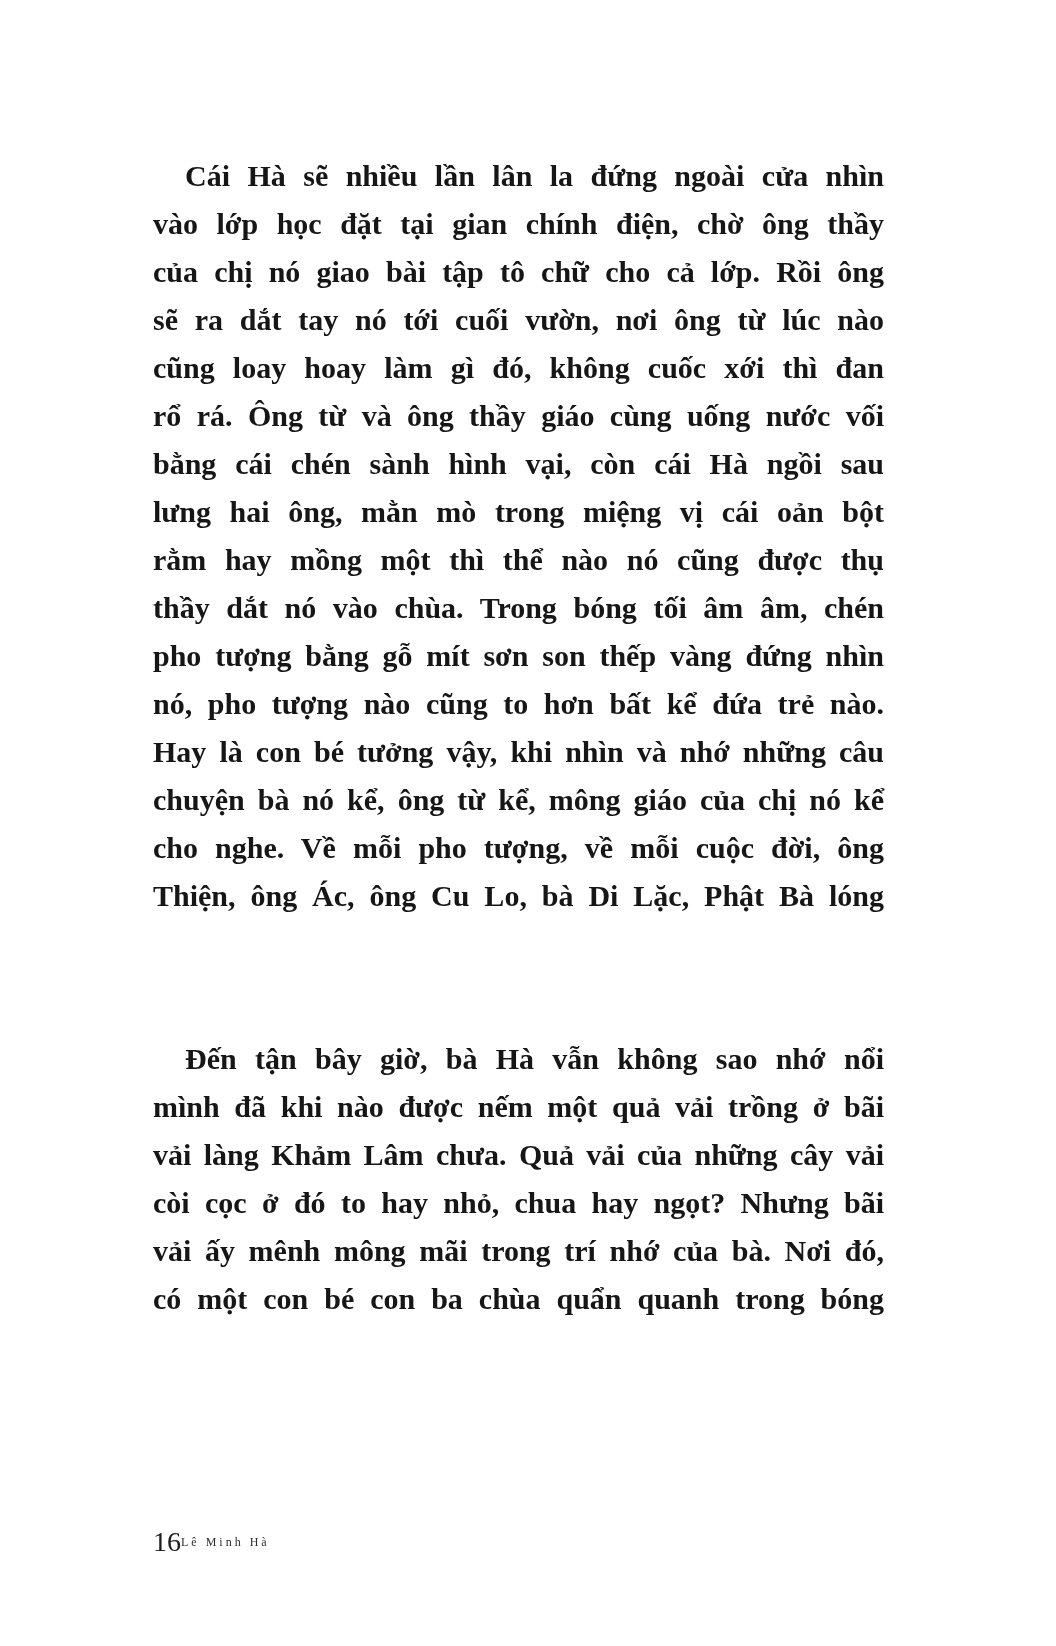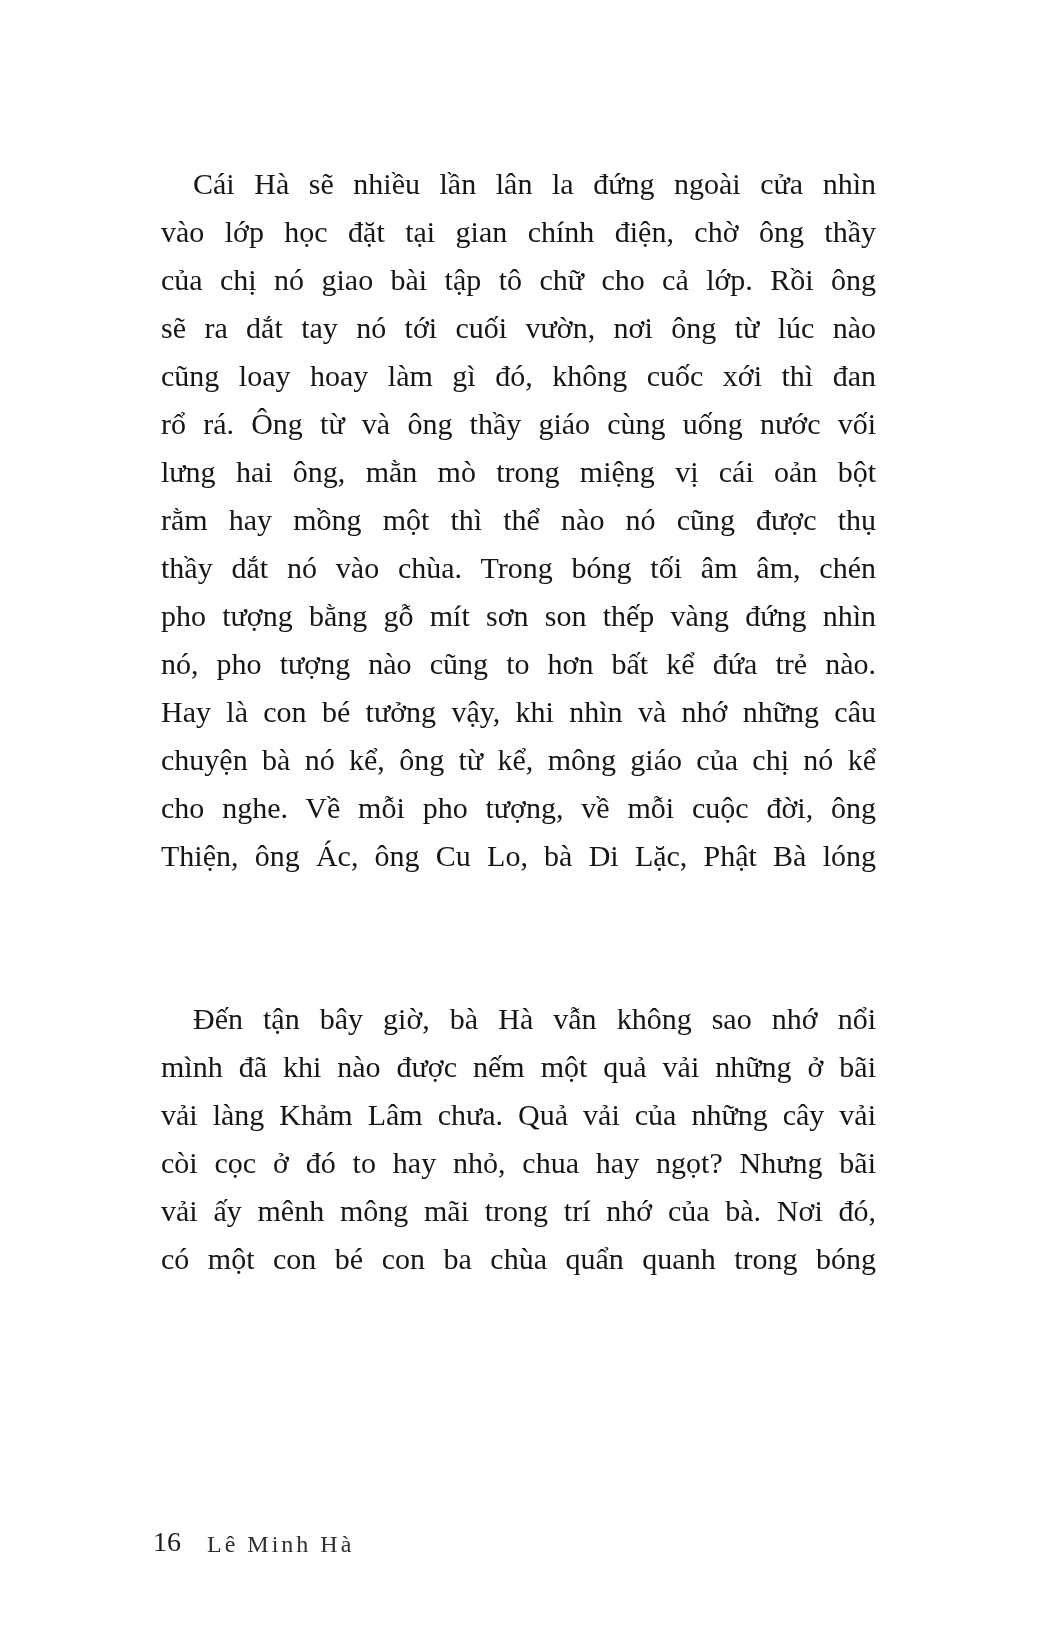--- a/index.html
+++ b/index.html
@@ -17,76 +17,76 @@
   }
   .body-text {
     position: absolute;
     left: 153px;
     top: 152px;
     width: 731px;
     font-size: 30px;
     line-height: 48px;
     color: #161616;
   }
-  .para { margin: 8px; padding: 0; }
+  .para { margin: 0; padding: 0; font-weight: bold; }
   .para-2 { margin-top: 115px; }
   .ln {
     text-align: justify;
     white-space: normal;
   }
   .jl { text-align-last: justify; }
   .indent { text-indent: 32px; }
   .last-line { text-align-last: left; }
   .footer {
     position: absolute;
     left: 153px;
     top: 1526px;
     display: flex;
-    align-items: flex-end;
-    gap: 26px;
+    align-items: center;
     color: #222222;
   }
   .page-num {
     font-size: 28px;
     color: #1d1d1d;
   }
   .author {
-    font-size: 24px;
+    font-size: 12px;
     letter-spacing: 3px;
     color: #2e2e2e;
   }
 </style>
 </head>
 <body>
 
 <div class="page">
 
   <div class="body-text">
 
     <div class="para para-1">
       <div class="ln jl indent">Cái Hà sẽ nhiều lần lân la đứng ngoài cửa nhìn</div>
       <div class="ln jl">vào lớp học đặt tại gian chính điện, chờ ông thầy</div>
       <div class="ln jl">của chị nó giao bài tập tô chữ cho cả lớp. Rồi ông</div>
       <div class="ln jl">sẽ ra dắt tay nó tới cuối vườn, nơi ông từ lúc nào</div>
       <div class="ln jl">cũng loay hoay làm gì đó, không cuốc xới thì đan</div>
       <div class="ln jl">rổ rá. Ông từ và ông thầy giáo cùng uống nước vối</div>
+      <div class="ln jl">bằng cái chén sành hình vại, còn cái Hà ngồi sau</div>
       <div class="ln jl">lưng hai ông, mằn mò trong miệng vị cái oản bột</div>
       <div class="ln jl">rằm hay mồng một thì thể nào nó cũng được thụ</div>
       <div class="ln jl">thầy dắt nó vào chùa. Trong bóng tối âm âm, chén</div>
       <div class="ln jl">pho tượng bằng gỗ mít sơn son thếp vàng đứng nhìn</div>
       <div class="ln jl">nó, pho tượng nào cũng to hơn bất kể đứa trẻ nào.</div>
       <div class="ln jl">Hay là con bé tưởng vậy, khi nhìn và nhớ những câu</div>
       <div class="ln jl">chuyện bà nó kể, ông từ kể, mông giáo của chị nó kể</div>
       <div class="ln jl">cho nghe. Về mỗi pho tượng, về mỗi cuộc đời, ông</div>
       <div class="ln jl">Thiện, ông Ác, ông Cu Lo, bà Di Lặc, Phật Bà lóng</div>
     </div>
 
     <div class="para para-2">
       <div class="ln jl indent">Đến tận bây giờ, bà Hà vẫn không sao nhớ nổi</div>
-      <div class="ln jl">mình đã khi nào được nếm một quả vải những ở bãi</div>
+      <div class="ln jl">mình đã khi nào được nếm một quả vải trồng ở bãi</div>
       <div class="ln jl">vải làng Khảm Lâm chưa. Quả vải của những cây vải</div>
       <div class="ln jl">còi cọc ở đó to hay nhỏ, chua hay ngọt? Nhưng bãi</div>
       <div class="ln jl">vải ấy mênh mông mãi trong trí nhớ của bà. Nơi đó,</div>
       <div class="ln jl">có một con bé con ba chùa quẩn quanh trong bóng</div>
     </div>
 
   </div>
 
   <div class="footer">
     <span class="page-num">16</span>

